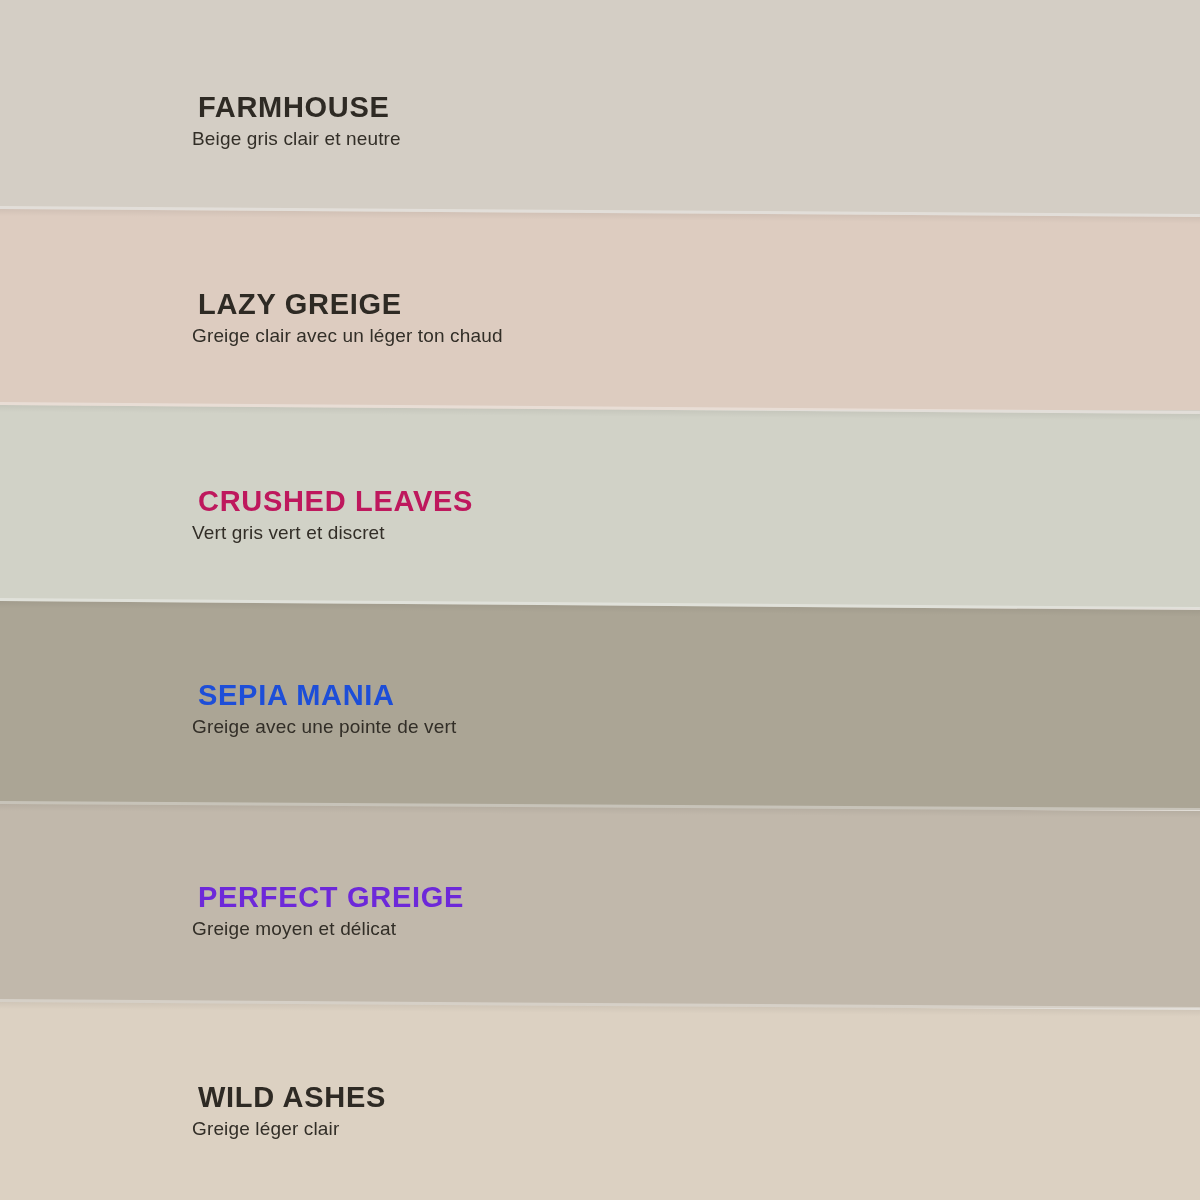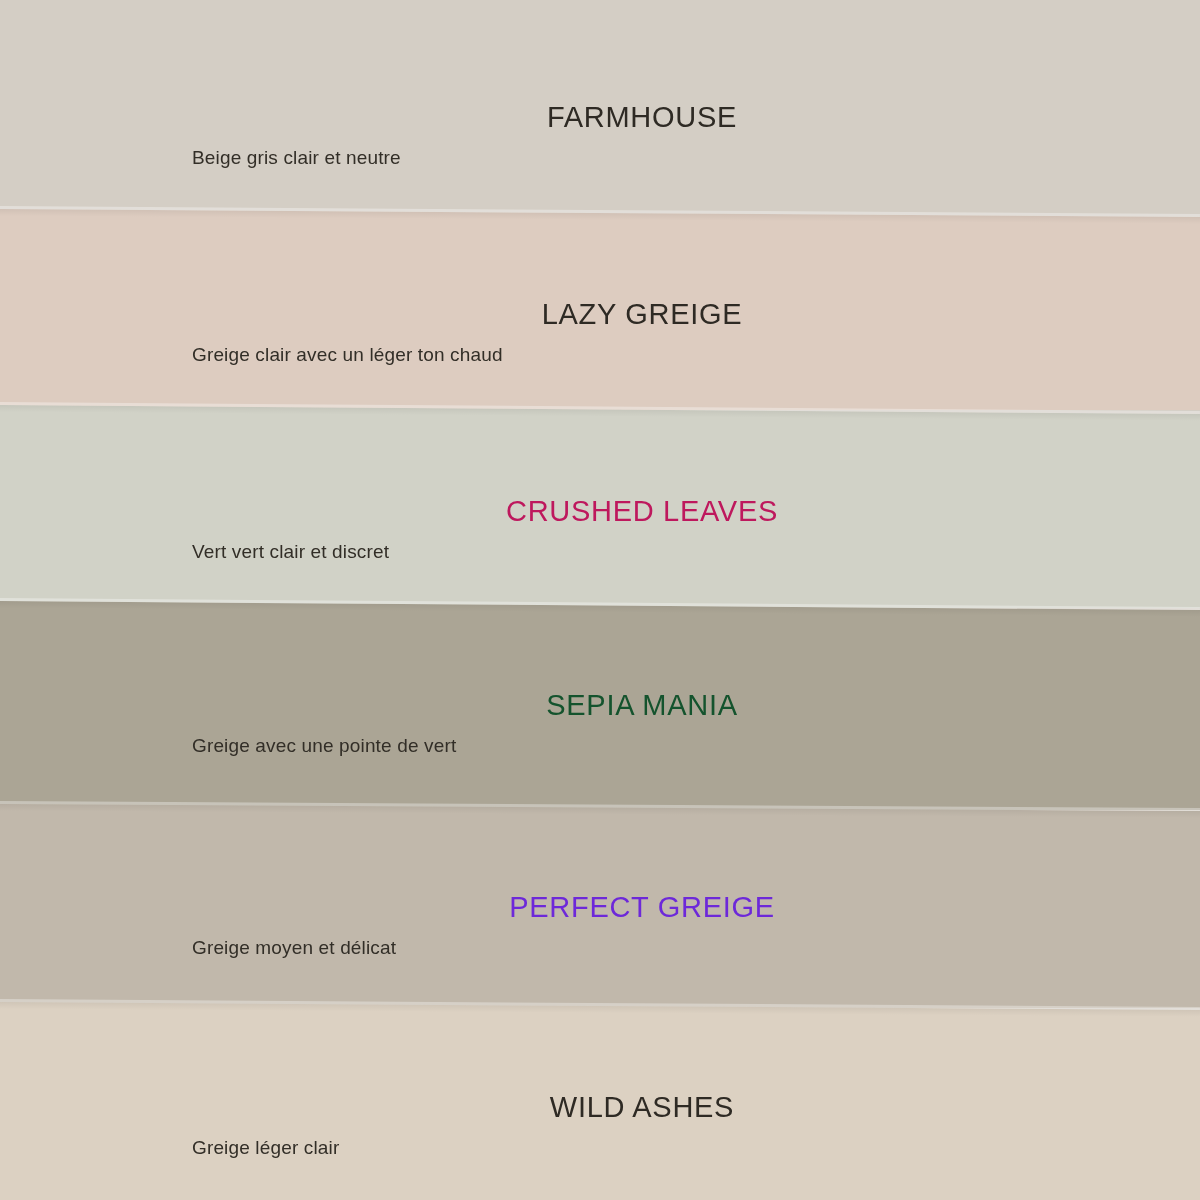--- a/index.html
+++ b/index.html
@@ -52,28 +52,27 @@
     pointer-events: none;
   }
 
   .swatch-text {
     position: absolute;
     left: 192px;
     width: 900px;
   }
 
   .swatch-name {
-    margin: 16px;
+    margin: 6px;
     font-size: 29px;
-    font-weight: normal;
+    font-weight: bold;
     letter-spacing: 0.7px;
     line-height: 1.04;
     color: #2E2A24;
     white-space: nowrap;
-    text-align: center;
   }
 
   .swatch-desc {
     margin: 7px 0 0 0;
     font-size: 19px;
     font-weight: normal;
     letter-spacing: 0.15px;
     line-height: 1.1;
     color: #322E27;
     white-space: nowrap;
@@ -96,28 +95,28 @@
       <div class="swatch-text" style="top: 78px;">
         <p class="swatch-name" style="color: rgb(46, 42, 36);">LAZY GREIGE</p>
         <p class="swatch-desc" style="color: rgb(50, 46, 39);">Greige clair avec un léger ton chaud</p>
       </div>
     </div>
     <div class="swatch" style="top: 402px; height: 206px; z-index: 12; clip-path: polygon(0px 3px, 1200px 12px, 1200px 100%, 0px 100%);">
       <div class="swatch-fill" style="background: rgb(209, 210, 199);"></div>
       <div class="swatch-shade" style="top: 3px; transform: rotate(0.43deg); transform-origin: 0px 0px;"></div>
       <div class="swatch-text" style="top: 78px;">
         <p class="swatch-name" style="color: #be185d;">CRUSHED LEAVES</p>
-        <p class="swatch-desc" style="color: rgb(50, 46, 39);">Vert vert clair et discret</p>
+        <p class="swatch-desc" style="color: rgb(50, 46, 39);">Vert gris vert et discret</p>
       </div>
     </div>
     <div class="swatch" style="top: 598px; height: 212px; z-index: 13; clip-path: polygon(0px 3px, 1200px 12px, 1200px 100%, 0px 100%);">
       <div class="swatch-fill" style="background: rgb(171, 165, 149);"></div>
       <div class="swatch-shade" style="top: 3px; transform: rotate(0.43deg); transform-origin: 0px 0px;"></div>
       <div class="swatch-text" style="top: 76px;">
-        <p class="swatch-name" style="color: #14532d;">SEPIA MANIA</p>
+        <p class="swatch-name" style="color: #1d4ed8;">SEPIA MANIA</p>
         <p class="swatch-desc" style="color: rgb(50, 46, 39);">Greige avec une pointe de vert</p>
       </div>
     </div>
     <div class="swatch" style="top: 800px; height: 208px; z-index: 14; clip-path: polygon(0px 4px, 1200px 11px, 1200px 100%, 0px 100%);">
       <div class="swatch-fill" style="background: rgb(193, 184, 171);"></div>
       <div class="swatch-shade" style="top: 4px; transform: rotate(0.334deg); transform-origin: 0px 0px;"></div>
       <div class="swatch-text" style="top: 76px;">
         <p class="swatch-name" style="color: #6d28d9;">PERFECT GREIGE</p>
         <p class="swatch-desc" style="color: rgb(50, 46, 39);">Greige moyen et délicat</p>
       </div>

